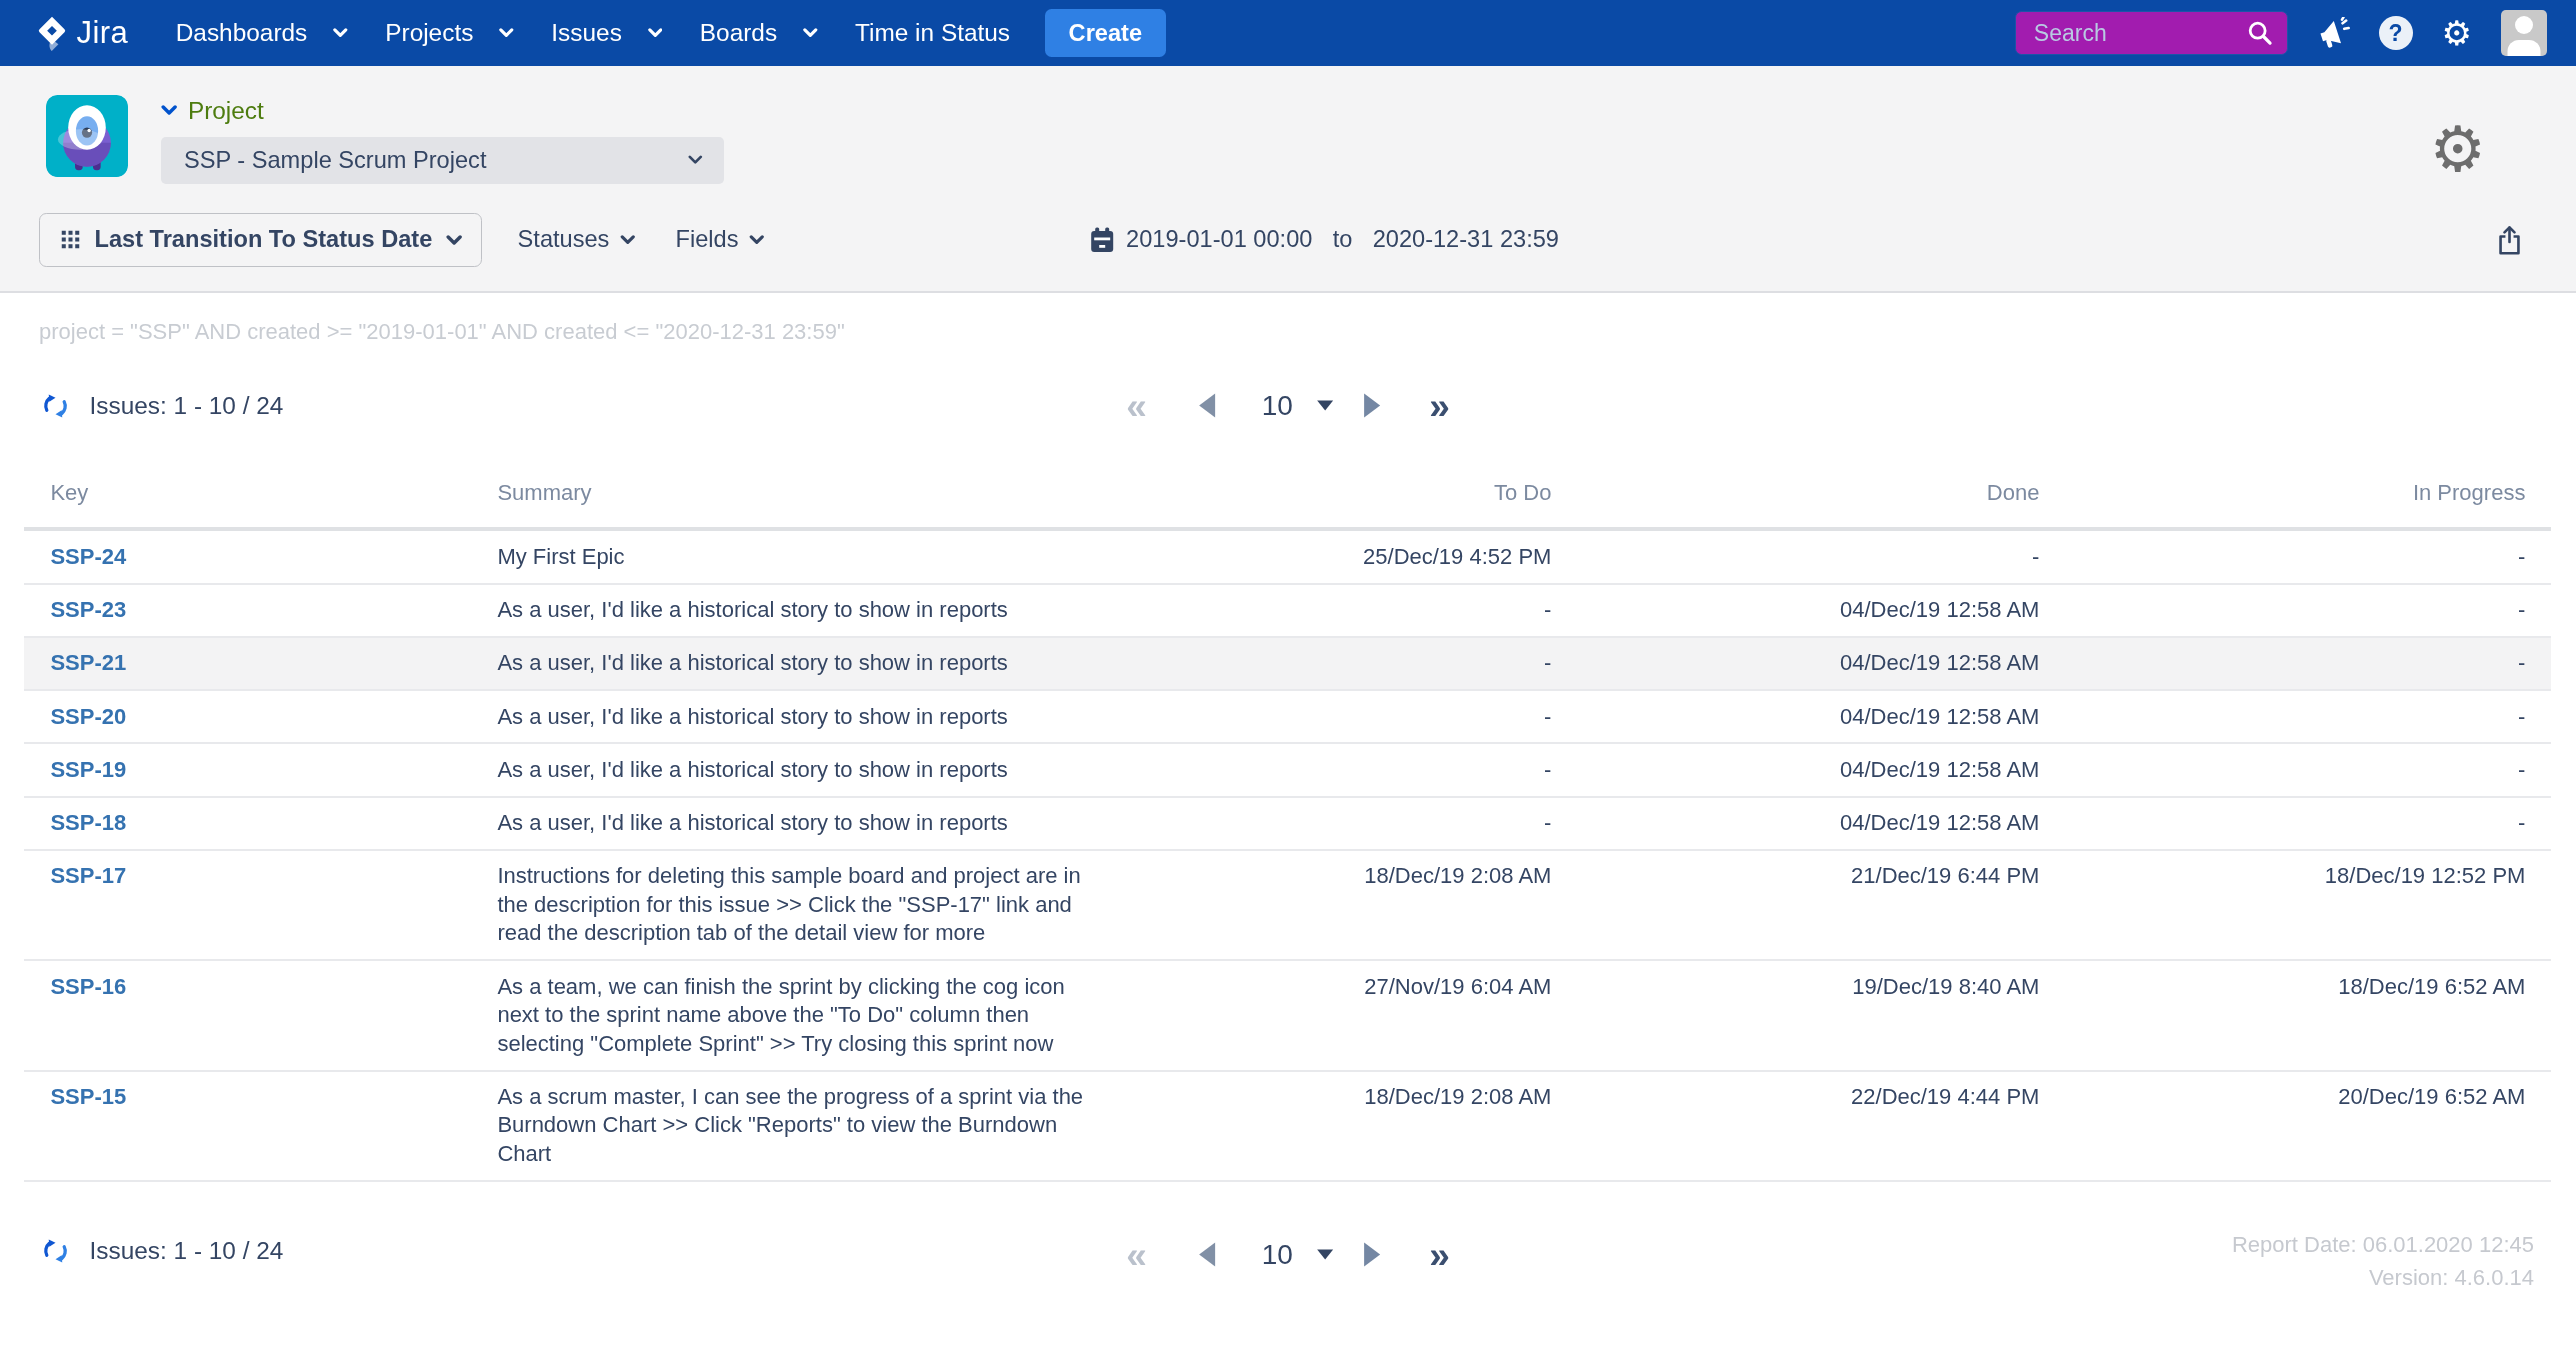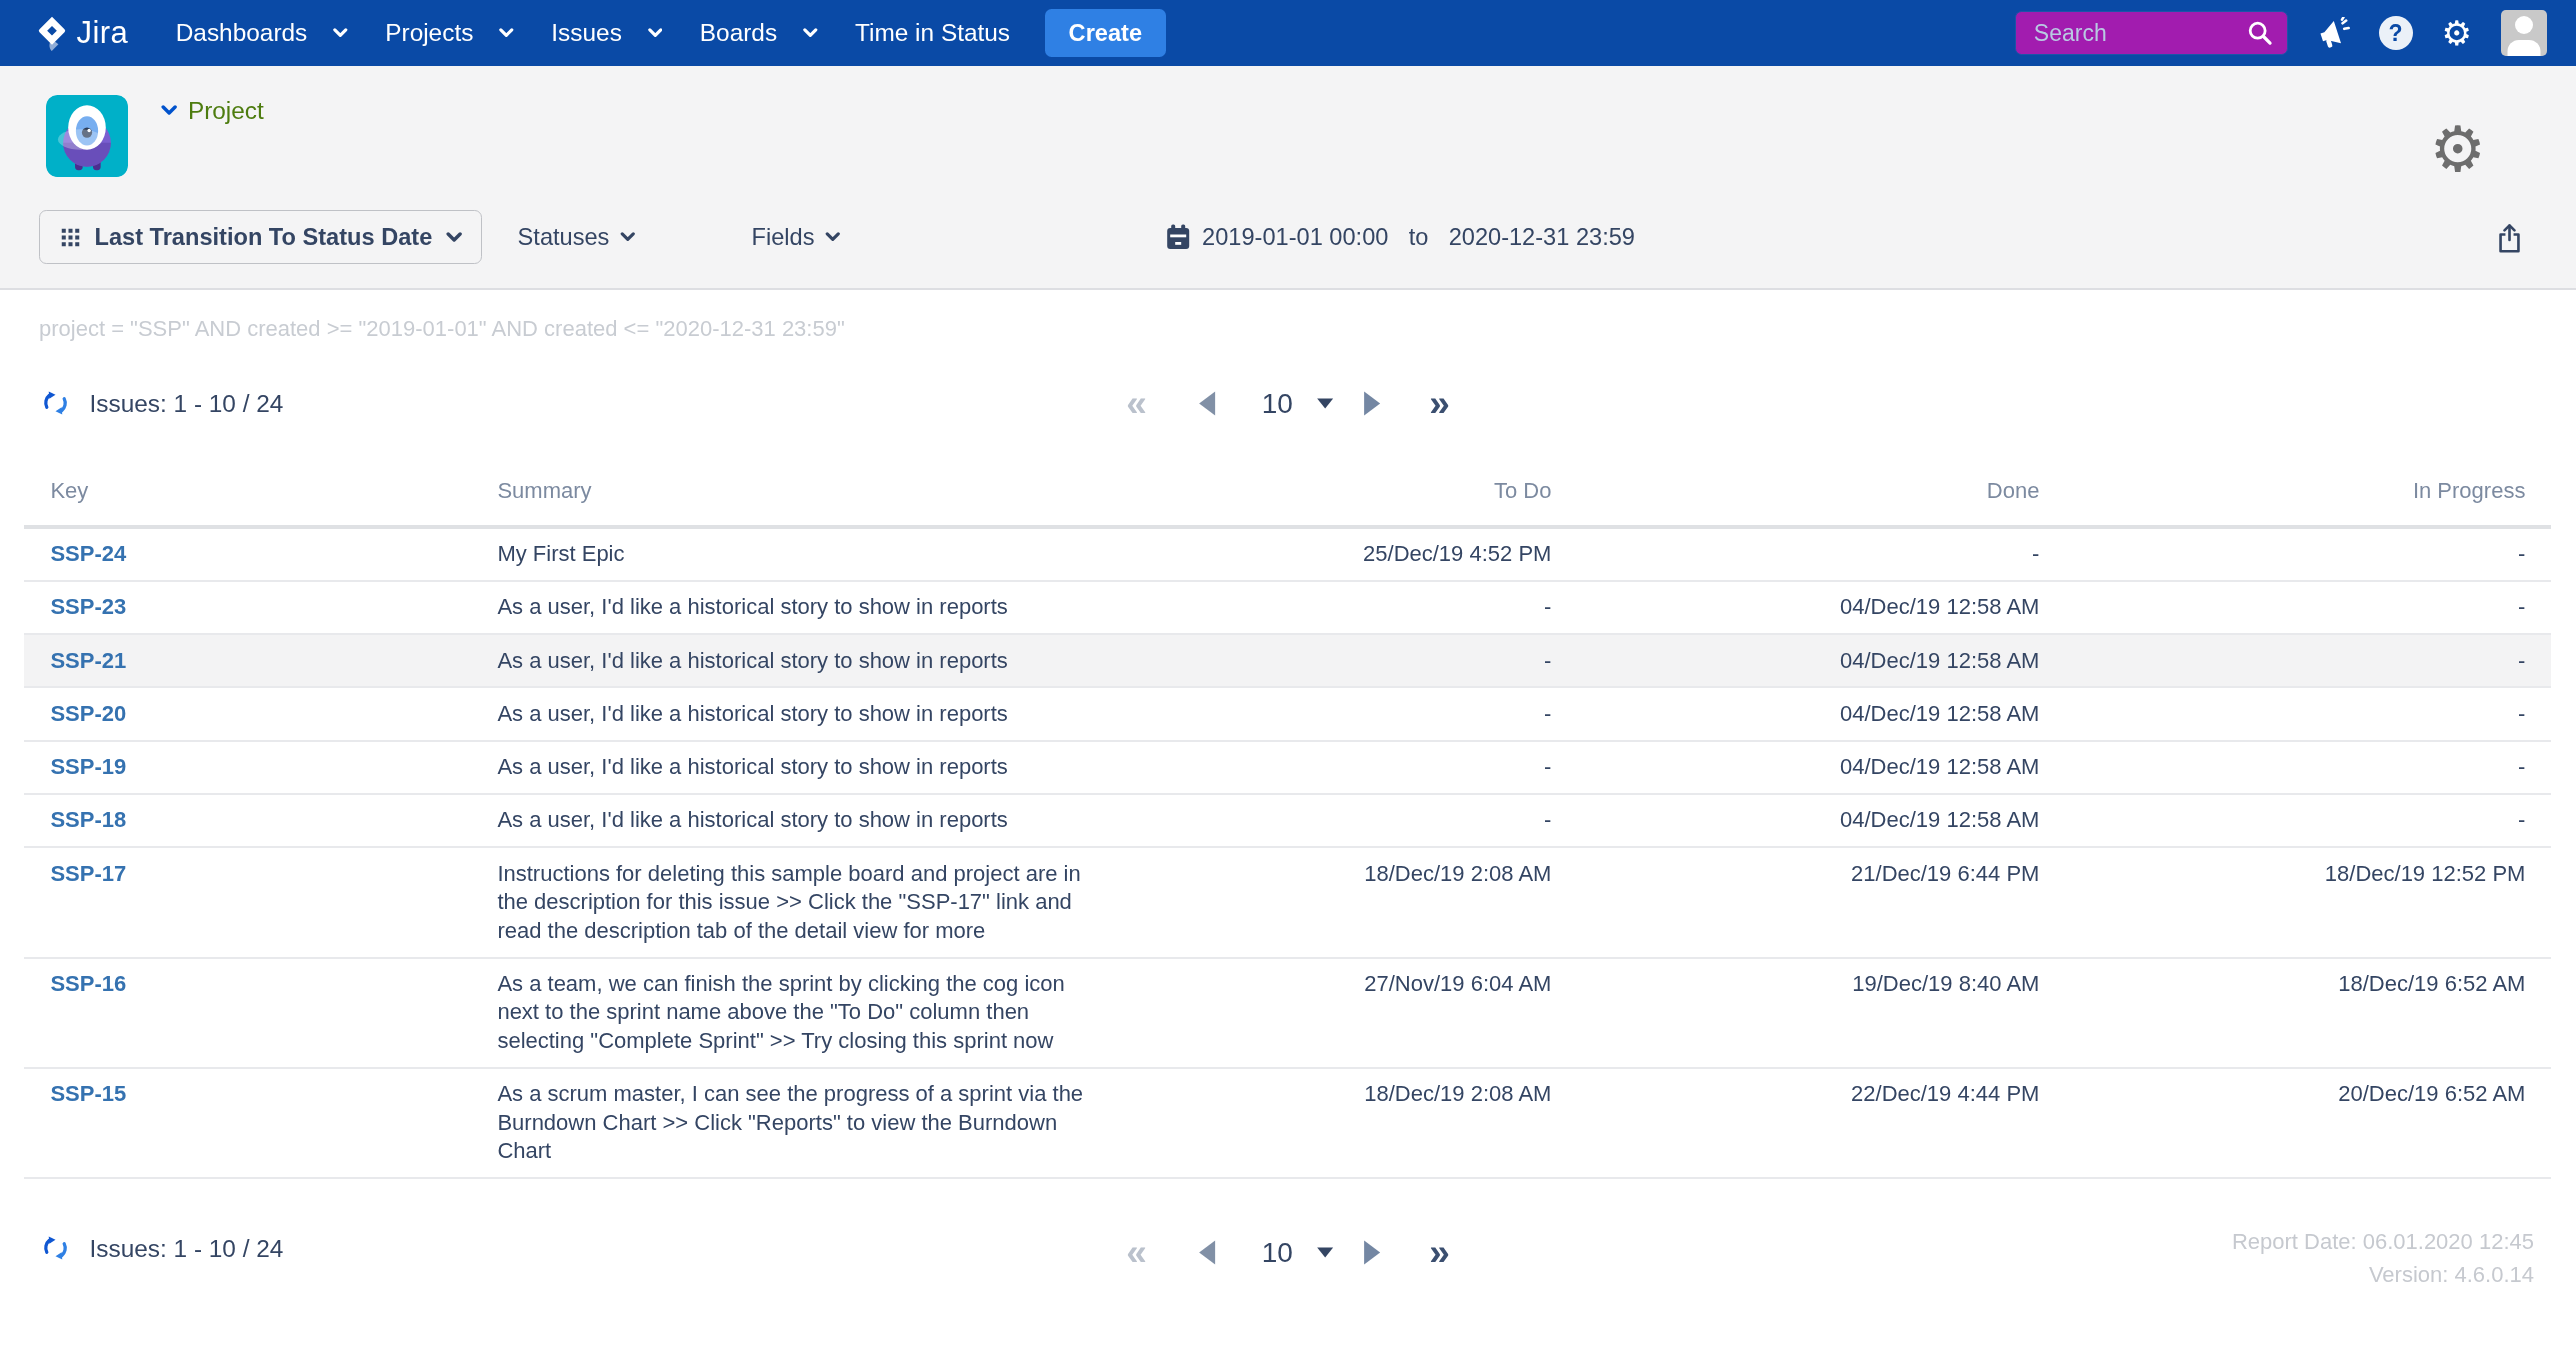--- a/index.html
+++ b/index.html
@@ -73,21 +73,21 @@
 
   .filter-row { display:flex; align-items:center; padding:11.4px 46px 24.4px 39px; }
   .report-type-btn {
     display:flex; align-items:center; gap:14px;
     border:1.6px solid #bfc1c6; border-radius:7.3px; background:transparent;
     padding:12.2px 18px 12.2px 19.5px; color:#344563; font-size:23.6px; font-weight:700;
     cursor:pointer; font-family:"Liberation Sans", sans-serif; white-space:nowrap;
   }
   .dd { display:flex; align-items:center; gap:10.6px; color:#344563; font-size:23.6px; cursor:pointer; white-space:nowrap; }
   .dd-statuses { margin-left:36px; }
-  .dd-fields { margin-left:116px;justify-content:space-between; }
+  .dd-fields { margin-left:40px;justify-content:space-between; }
   .date-group { display:flex; align-items:center; gap:12.2px; color:#344563; font-size:23.6px; margin-left:325px; white-space:nowrap; }
   .date-to-word { margin:0 8.1px; }
   .export-btn { margin-left:auto; margin-right:6.5px; cursor:pointer; display:flex; }
 
   
   .query-text { margin:26px 46px 0 39px; color:#c8ccd2; font-size:22px; }
 
   .issues-row { position:relative; margin-top:34px; height:54px; }
   .issues-left {
     position:absolute; left:41px; top:50%; transform:translateY(-50%);
@@ -212,20 +212,26 @@
       <circle cx="50.5" cy="41.5" r="2" fill="#ffffff"></circle>
       <ellipse cx="40" cy="52" rx="26" ry="12" fill="#ffffff" opacity="0.28"></ellipse>
     </svg>
 
     <div class="project-meta">
       <div class="project-label-row">
         <svg class="chev" width="16.3" height="10.6" viewBox="0 0 12 8">
           <path d="M1.5 1.5 6 6l4.5-4.5" fill="none" stroke="#0052CC" stroke-width="2.6" stroke-linecap="round" stroke-linejoin="round"></path>
         </svg>
         <span>Project</span>
+      </div>
+      <div class="project-select">
+        <span>SSP - Sample Scrum Project</span>
+        <svg class="chev" width="14.6" height="9.8" viewBox="0 0 12 8">
+          <path d="M1.5 1.5 6 6l4.5-4.5" fill="none" stroke="#344563" stroke-width="2.2" stroke-linecap="round" stroke-linejoin="round"></path>
+        </svg>
       </div>
     </div>
 
     <span class="header-gear">⚙</span>
   </div>
 
   <div class="filter-row">
     <button class="report-type-btn">
       <svg width="21" height="21" viewBox="0 0 24 24">
         <g fill="#344563">

